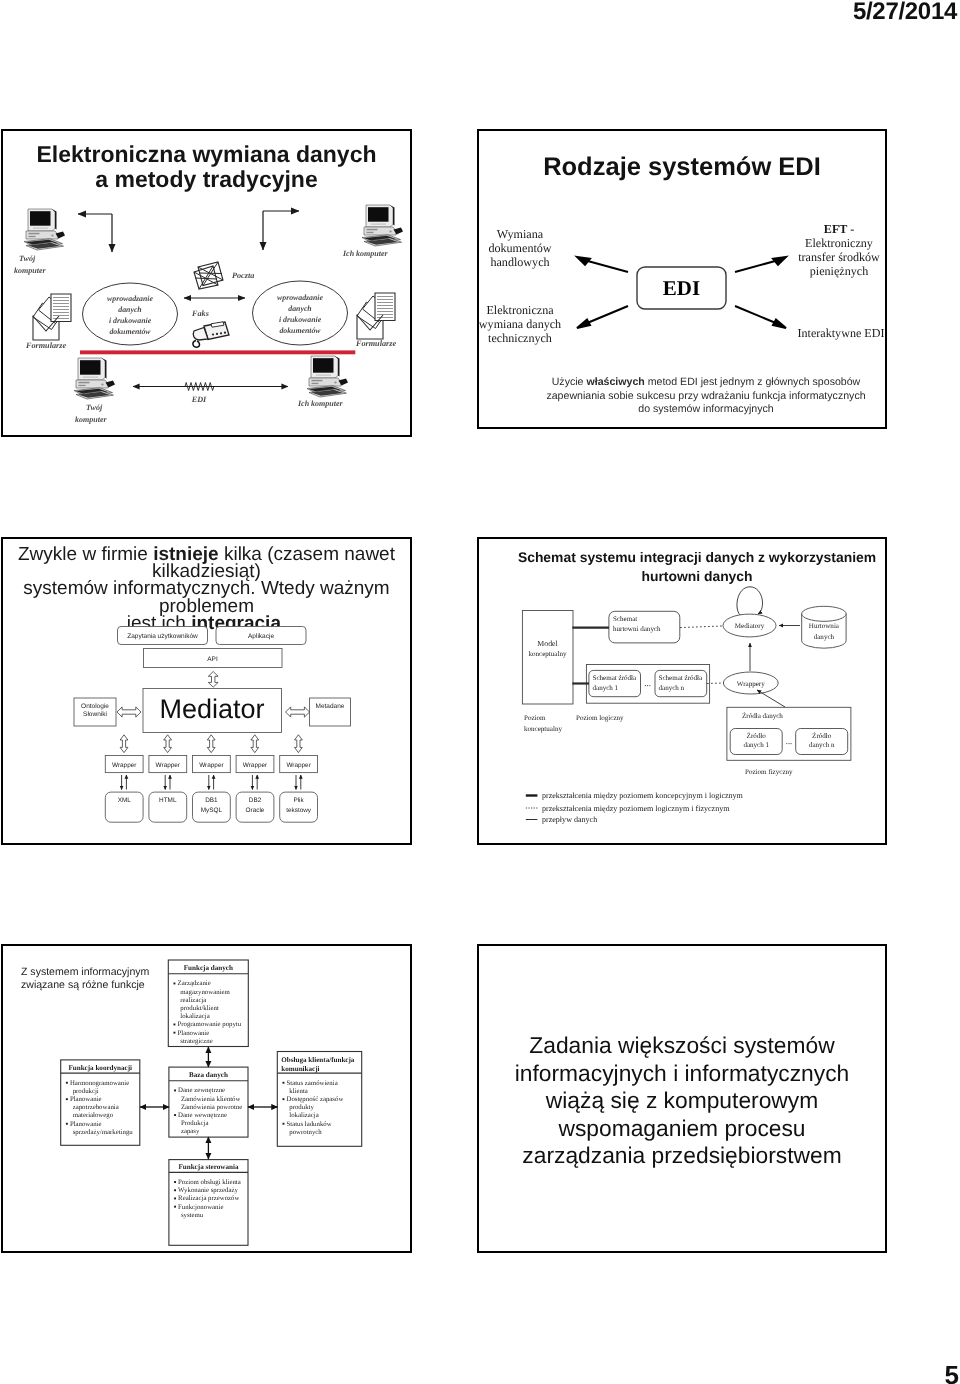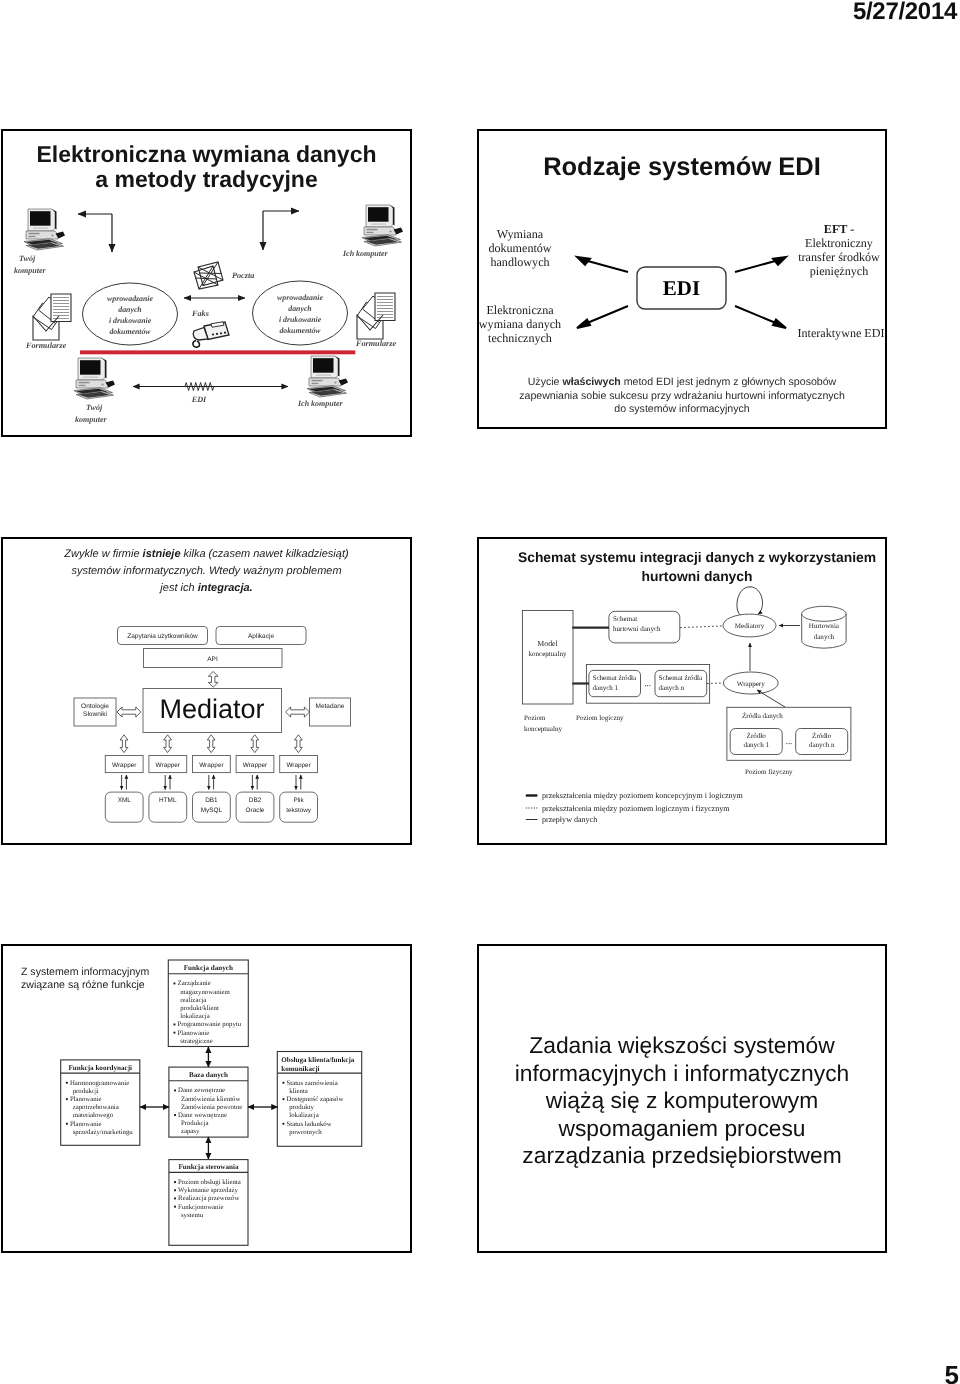--- a/index.html
+++ b/index.html
@@ -15,22 +15,22 @@
   .s3{left:1px;top:537px;width:411px;height:308px;}
   .s4{left:477px;top:537px;width:410px;height:308px;}
   .s5{left:1px;top:944px;width:411px;height:309px;}
   .s6{left:477px;top:944px;width:410px;height:309px;padding-left:16px;}
   .s1-title{position:absolute;left:0;top:11px;width:100%;text-align:center;font-weight:bold;font-size:23px;line-height:25px;color:#151515;}
   .s1-art{position:absolute;left:0;top:0;width:407px;height:304px;}
   .s2-title{position:absolute;left:0;top:22px;width:100%;text-align:center;font-weight:bold;font-size:25.5px;color:#121212;}
   .s2-art{position:absolute;left:-2px;top:-2px;width:410px;height:308px;}
   .s2lbl{font-family:"Liberation Serif",serif;fill:#1a1a1a;}
   .s2ctr{font-family:"Liberation Serif",serif;font-weight:bold;fill:#000;}
-  .s2-foot{position:absolute;left:0;top:245px;width:100%;text-align:center;font-size:10.6px;line-height:13.6px;color:#2b2b2b;}
-  .s3-title{position:absolute;left:0;top:7px;width:100%;text-align:center;font-size:11px;line-height:17.2px;color:#1a1a1a;font-style:italic;}
+  .s2-foot{position:absolute;left:0;top:245px;width:100%;text-align:center;font-size:10.6px;line-height:13.6px;color:#2b2b2b;padding-left:24px;}
+  .s3-title{position:absolute;left:0;top:7px;width:100%;text-align:center;font-size:19px;line-height:17.2px;color:#1a1a1a;}
   .s3-art{position:absolute;left:-2px;top:-2px;width:411px;height:308px;}
   .s3t{font-family:"Liberation Sans",sans-serif;}
   .s4-title{position:absolute;left:0;top:9px;width:100%;text-align:center;font-weight:bold;font-size:13.9px;line-height:18.5px;color:#141414;margin-left:15px;}
   .s4-art{position:absolute;left:-2px;top:-2px;width:410px;height:308px;}
   .s4t{font-family:"Liberation Serif",serif;}
   .s5-head{position:absolute;left:18px;top:20px;font-size:10.55px;line-height:13px;color:#1c1c1c;}
   .s5-art{position:absolute;left:-2px;top:-2px;width:411px;height:309px;}
   .s5t{font-family:"Liberation Serif",serif;fill:#1c1c1c;}
   .s6-text{position:absolute;left:0;top:86px;width:100%;text-align:center;font-size:22.8px;line-height:27.6px;color:#111;}
   .s1lbl{font-family:"Liberation Serif",serif;font-style:italic;font-weight:bold;fill:#4a4a4a;}
@@ -198,21 +198,21 @@
 
         <text x="520" y="314">Elektroniczna</text>
         <text x="520" y="328">wymiana danych</text>
         <text x="520" y="342">technicznych</text>
 
         <text x="841" y="337">Interaktywne EDI</text>
       </g>
     </svg>
     <div class="s2-foot">
       <div><span>Użycie </span><b>właściwych</b><span> metod EDI jest jednym z głównych sposobów</span></div>
-      <div>zapewniania sobie sukcesu przy wdrażaniu hurtowni informatycznych</div>
+      <div>zapewniania sobie sukcesu przy wdrażaniu funkcja informatycznych</div>
       <div>do systemów informacyjnych</div>
     </div>
   </div>
   <div class="slide s3">
     <div class="s3-title">
       <div><span>Zwykle w firmie </span><b>istnieje</b><span> kilka (czasem nawet kilkadziesiąt)</span></div>
       <div>systemów informatycznych. Wtedy ważnym problemem</div>
       <div><span>jest ich </span><b>integracja.</b></div>
     </div>
     <svg class="s3-art" viewBox="1 537 411 308">

